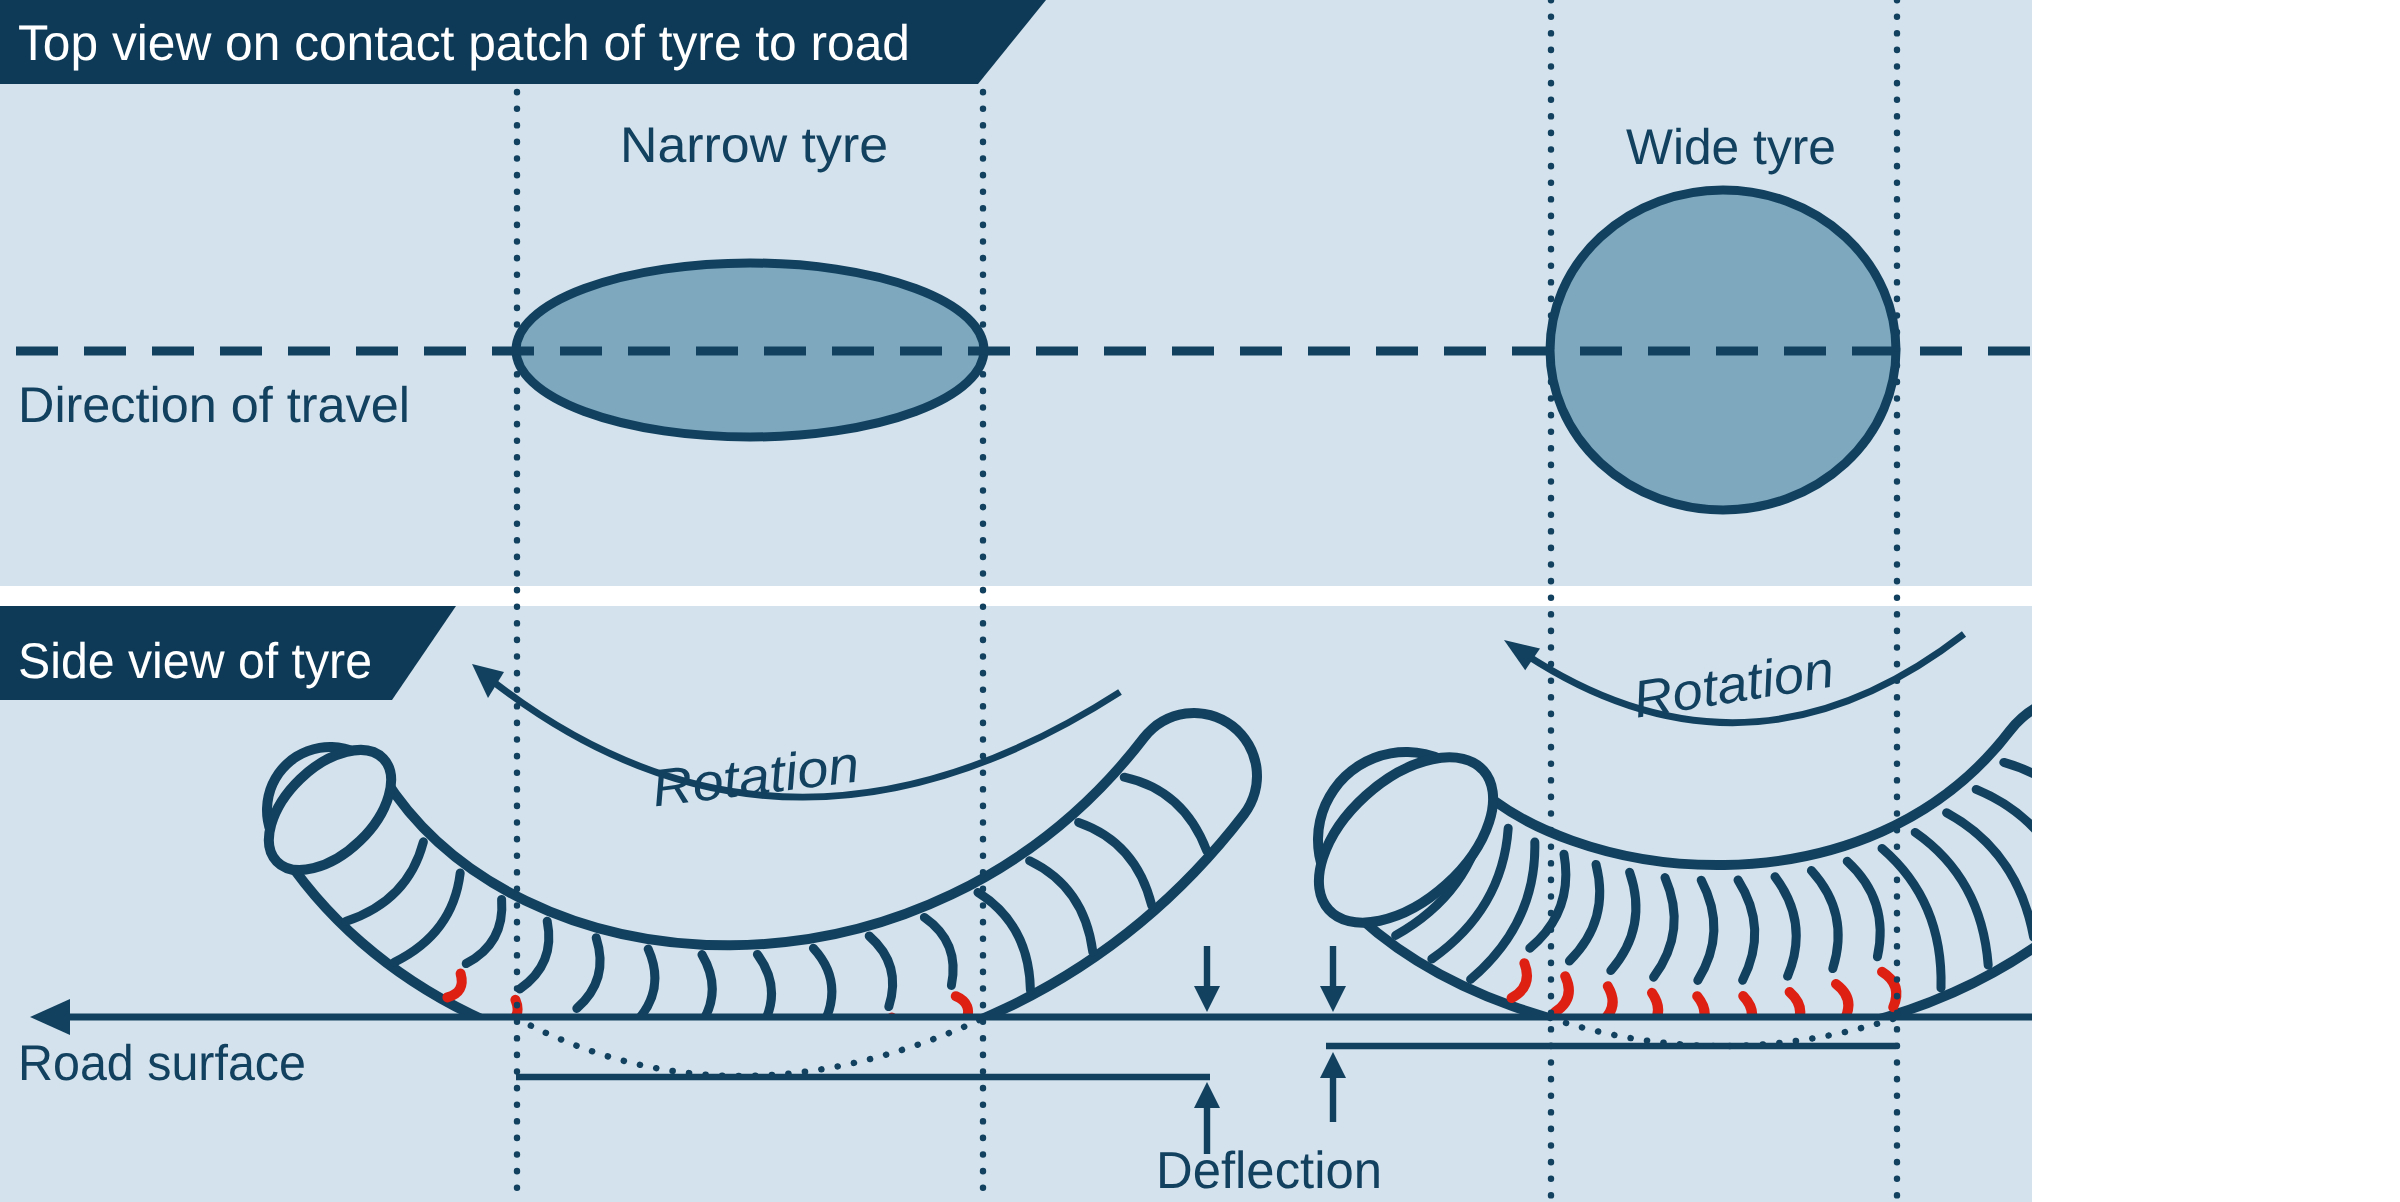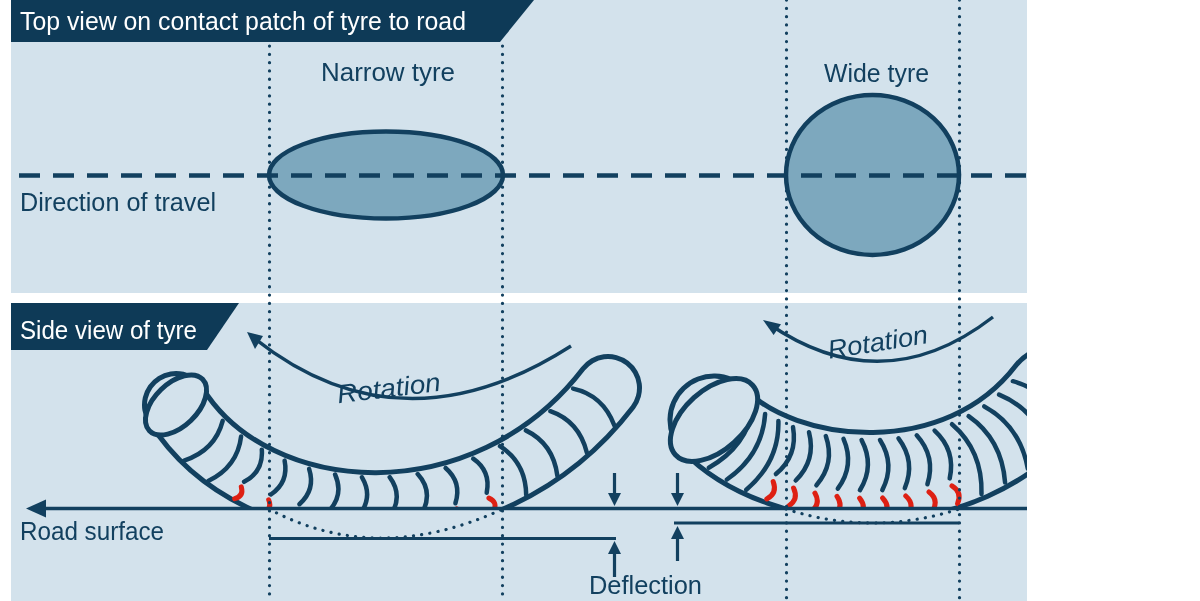--- a/index.html
+++ b/index.html
@@ -1,17 +1,17 @@
 <!DOCTYPE html>
 <html><head>
 <meta charset="utf-8">
 <style>
   html,body{margin:0;padding:0;background:#ffffff;}
   .stage{position:relative;width:1016px;height:601px;overflow:hidden;
-         font-family:"Liberation Sans", sans-serif;padding-left:11px;}
+         font-family:"Liberation Sans", sans-serif;}
   svg{display:block}
   .lbl{fill:#12405f;font-family:"Liberation Sans", sans-serif;}
   .banner-text{fill:#ffffff;font-family:"Liberation Sans", sans-serif;}
   .rot{font-style:italic;}
 </style>
 </head>
 <body>
 
 <div class="stage">
 <svg width="1200" height="601" viewBox="0 0 1200 601">

